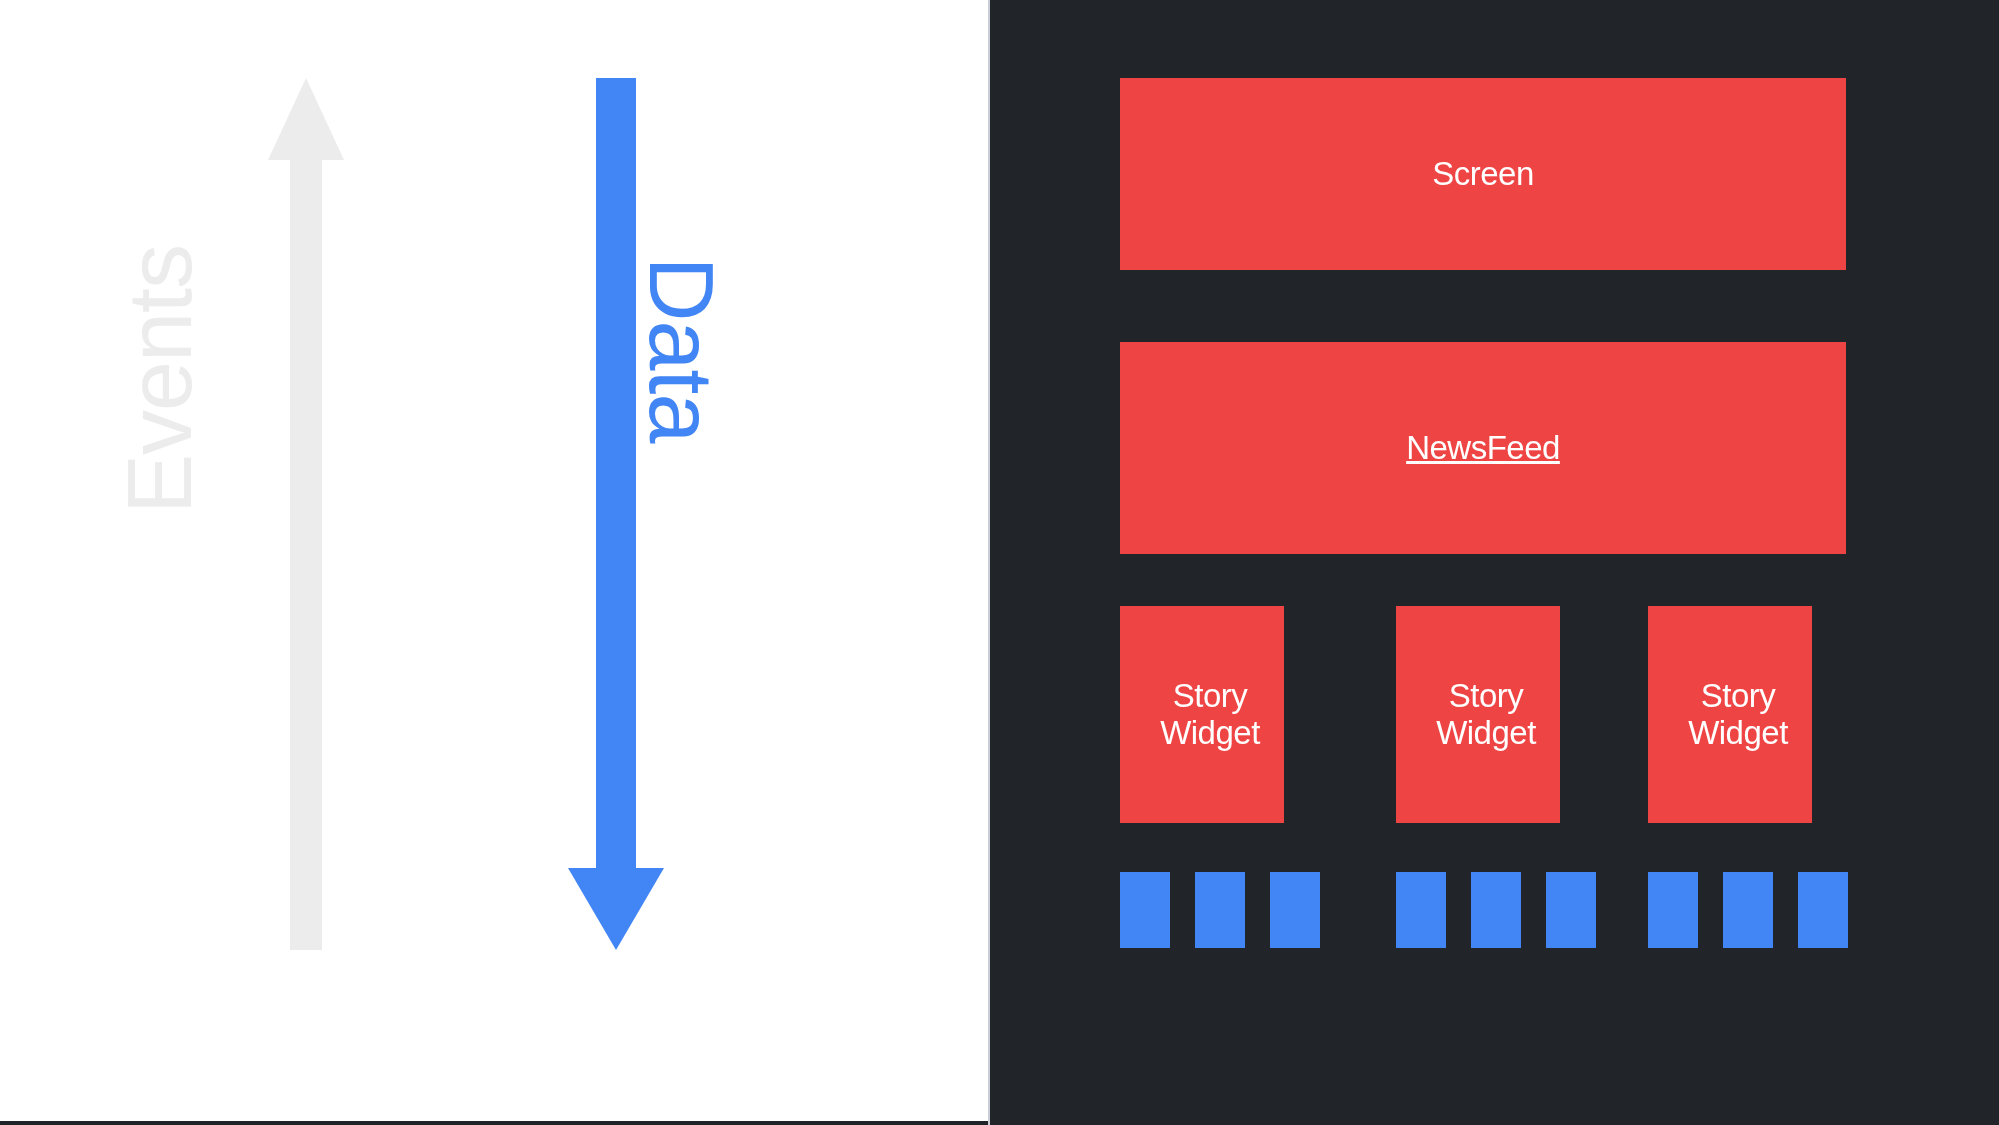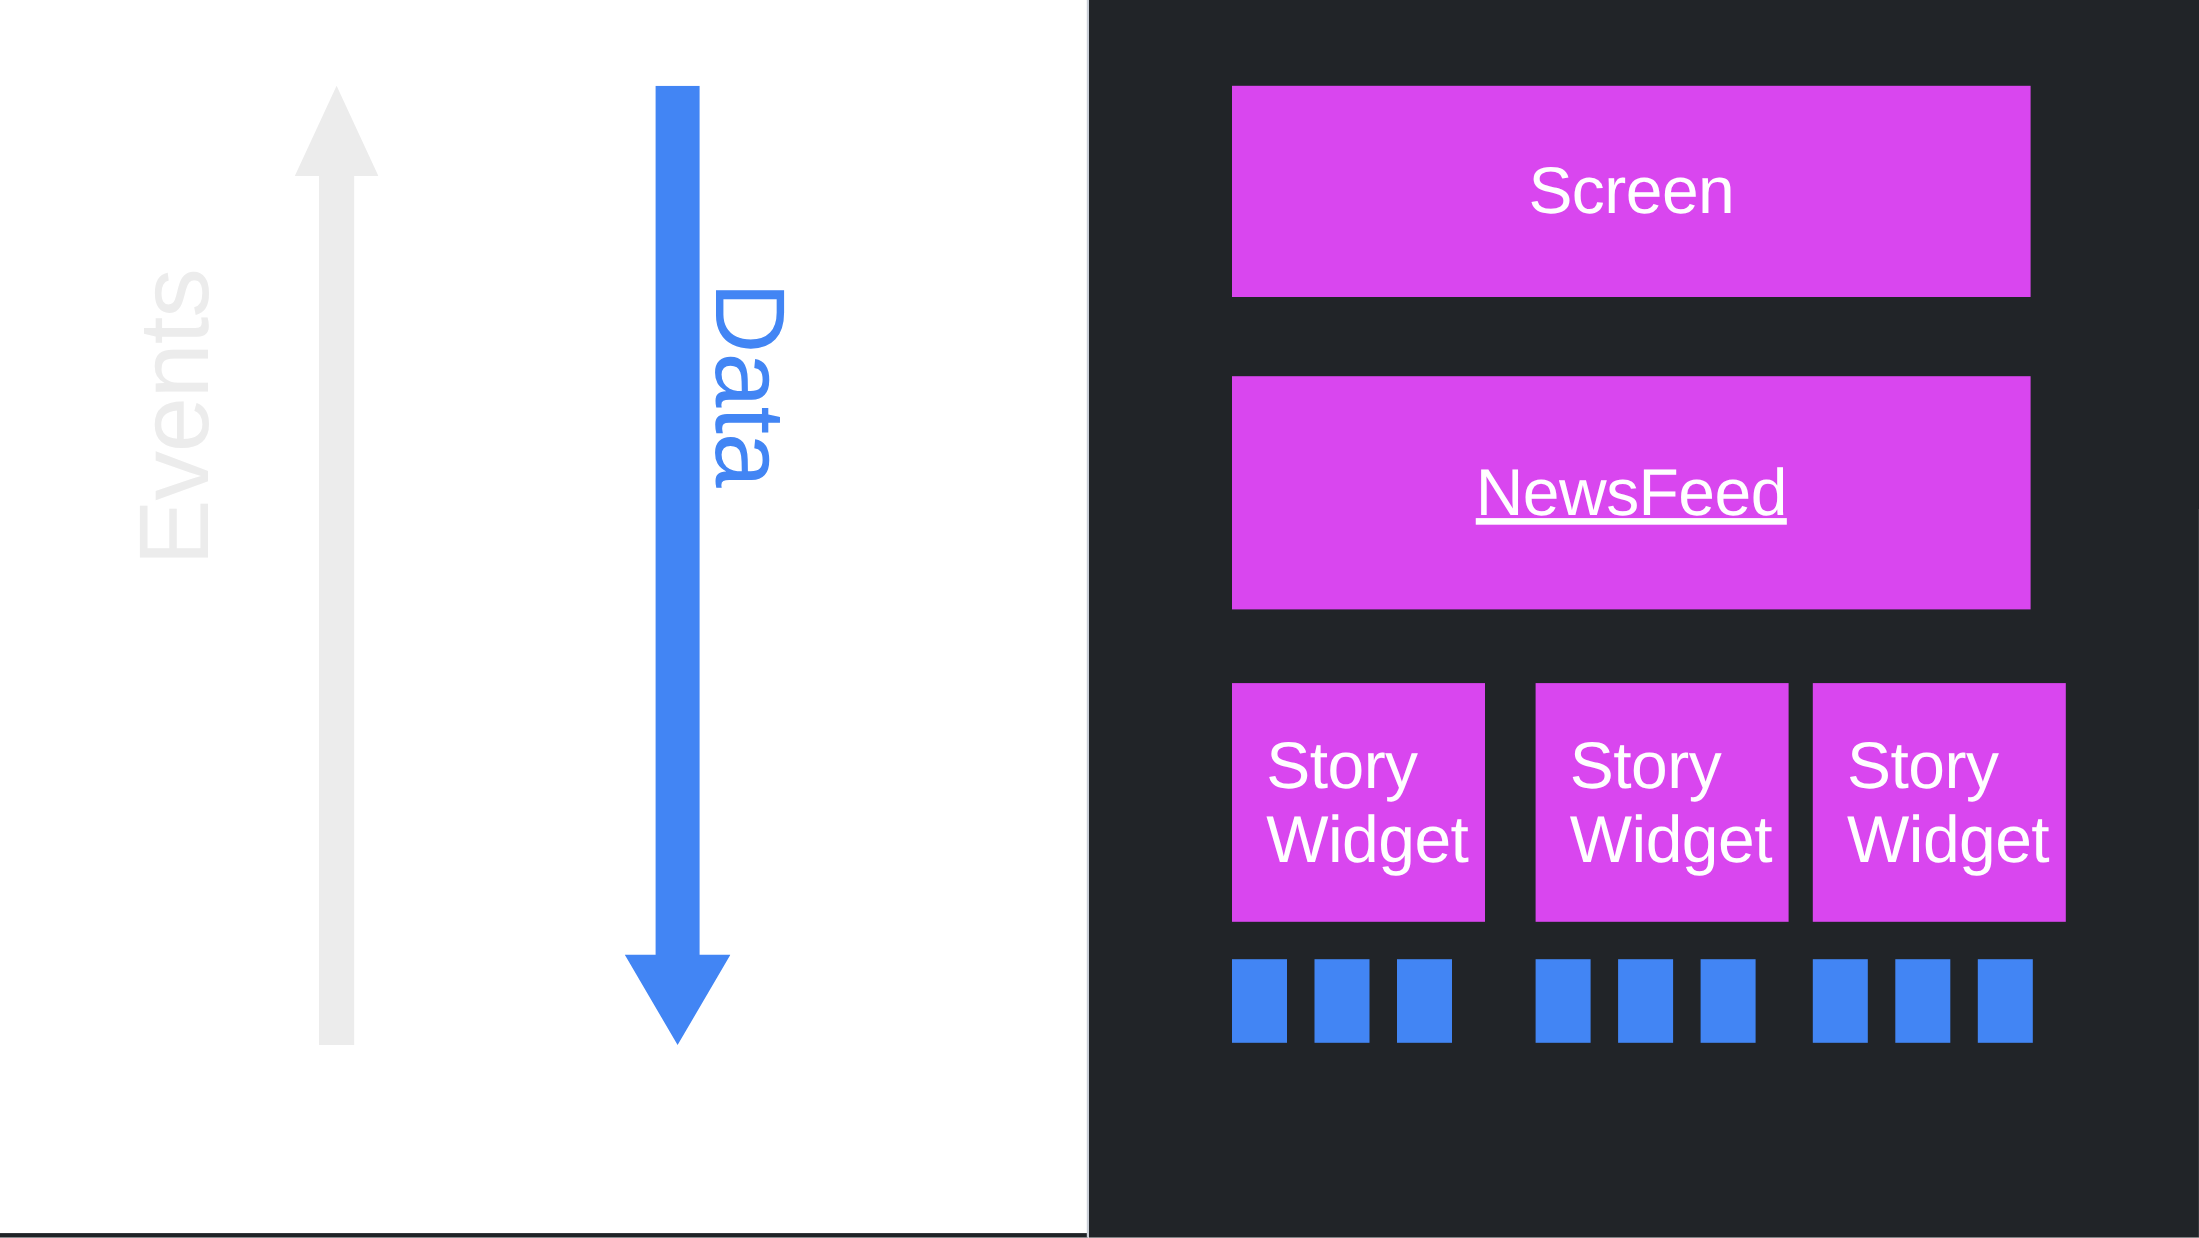--- a/index.html
+++ b/index.html
@@ -106,27 +106,27 @@
     position: absolute;
     left: 990px;
     top: 0;
     width: 1009px;
     height: 1125px;
     background: #212428;
   }
 
   .node-box {
     position: absolute;
-    background: #d946ef;
+    background: #ef4444;
     color: #ffffff;
     display: flex;
     align-items: center;
     justify-content: center;
-    text-align: left;
-    font-size: 60px;
+    text-align: center;
+    font-size: 33px;
     font-weight: 400;
     letter-spacing: -0.5px;
     line-height: 1.12;
     box-sizing: border-box;
   }
 
   .box-screen {
     left: 130px;
     top: 78px;
     width: 726px;
@@ -135,22 +135,22 @@
 
   .box-newsfeed {
     left: 130px;
     top: 342px;
     width: 726px;
     height: 212px;
     text-decoration: underline;
   }
 
   .box-story {
-    top: 621px;
-    width: 230px;
+    top: 606px;
+    width: 164px;
     height: 217px;
     padding-left: 16px;
   }
 
   .story-1 { left: 130px; }
   .story-2 { left: 406px; }
   .story-3 { left: 658px; }
 
   .leaf-row {
     position: absolute;

